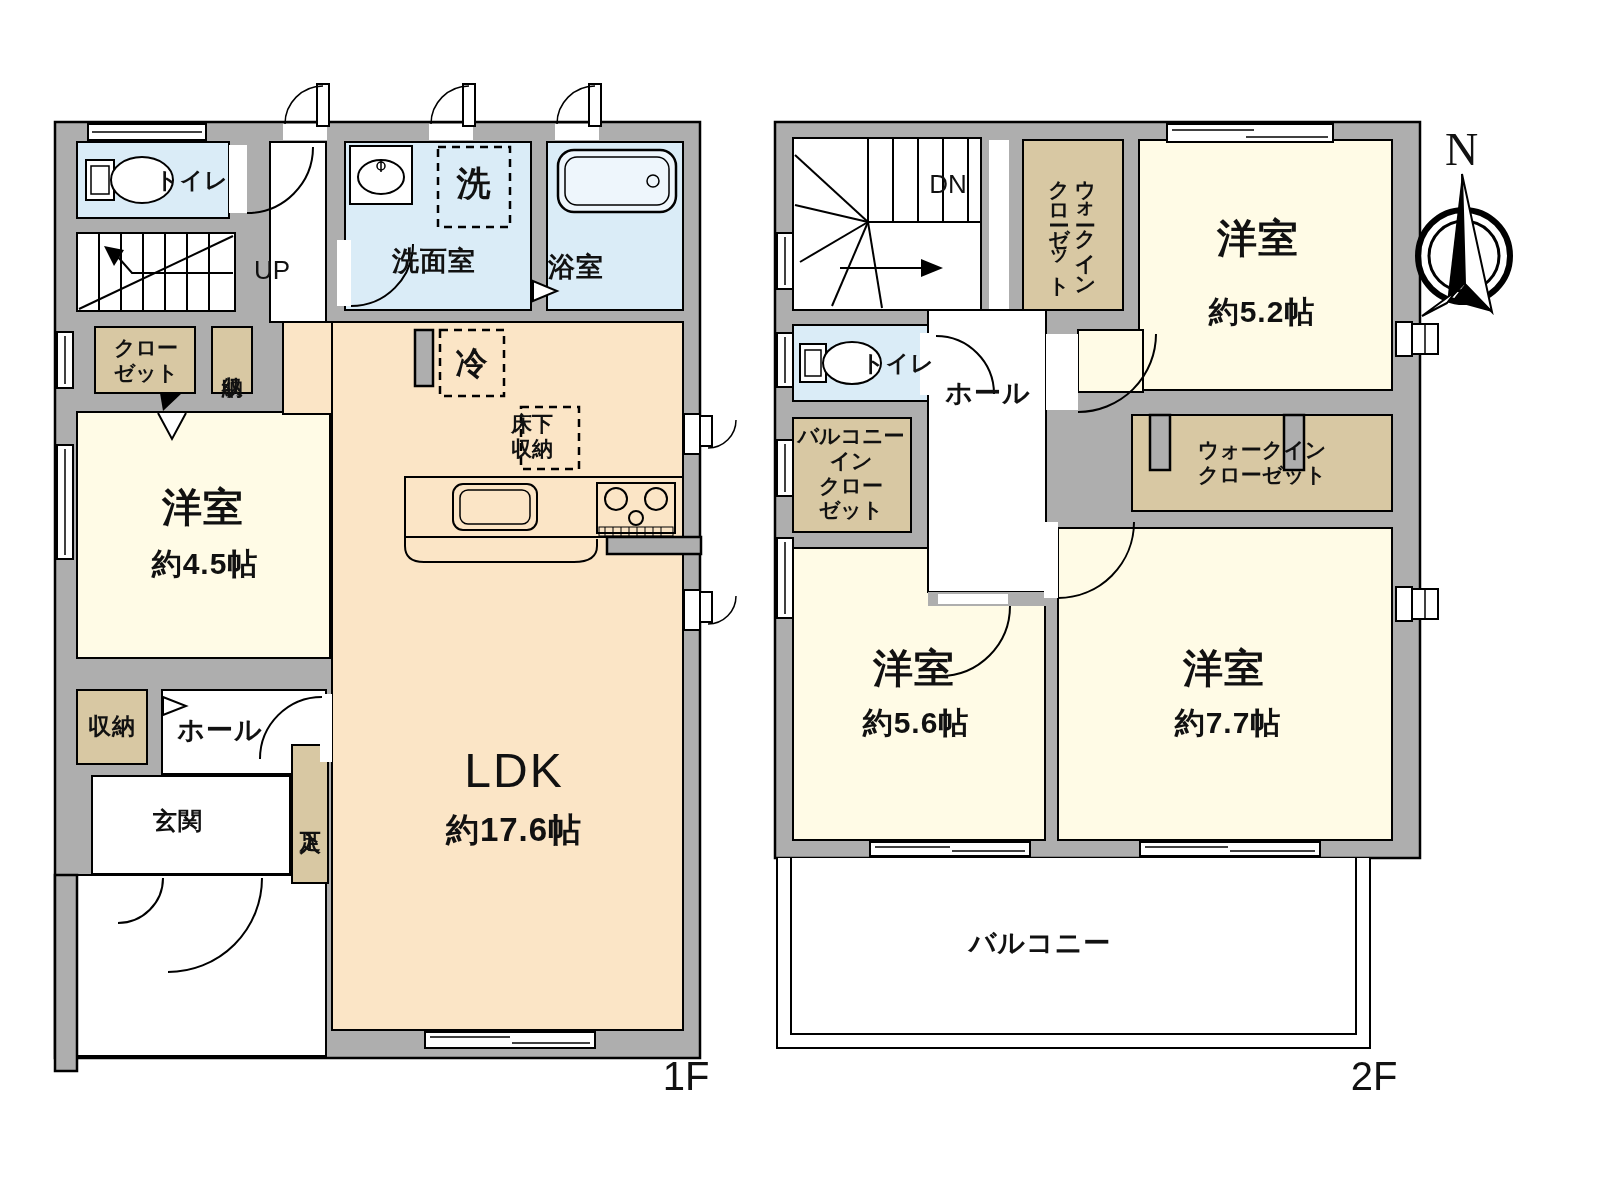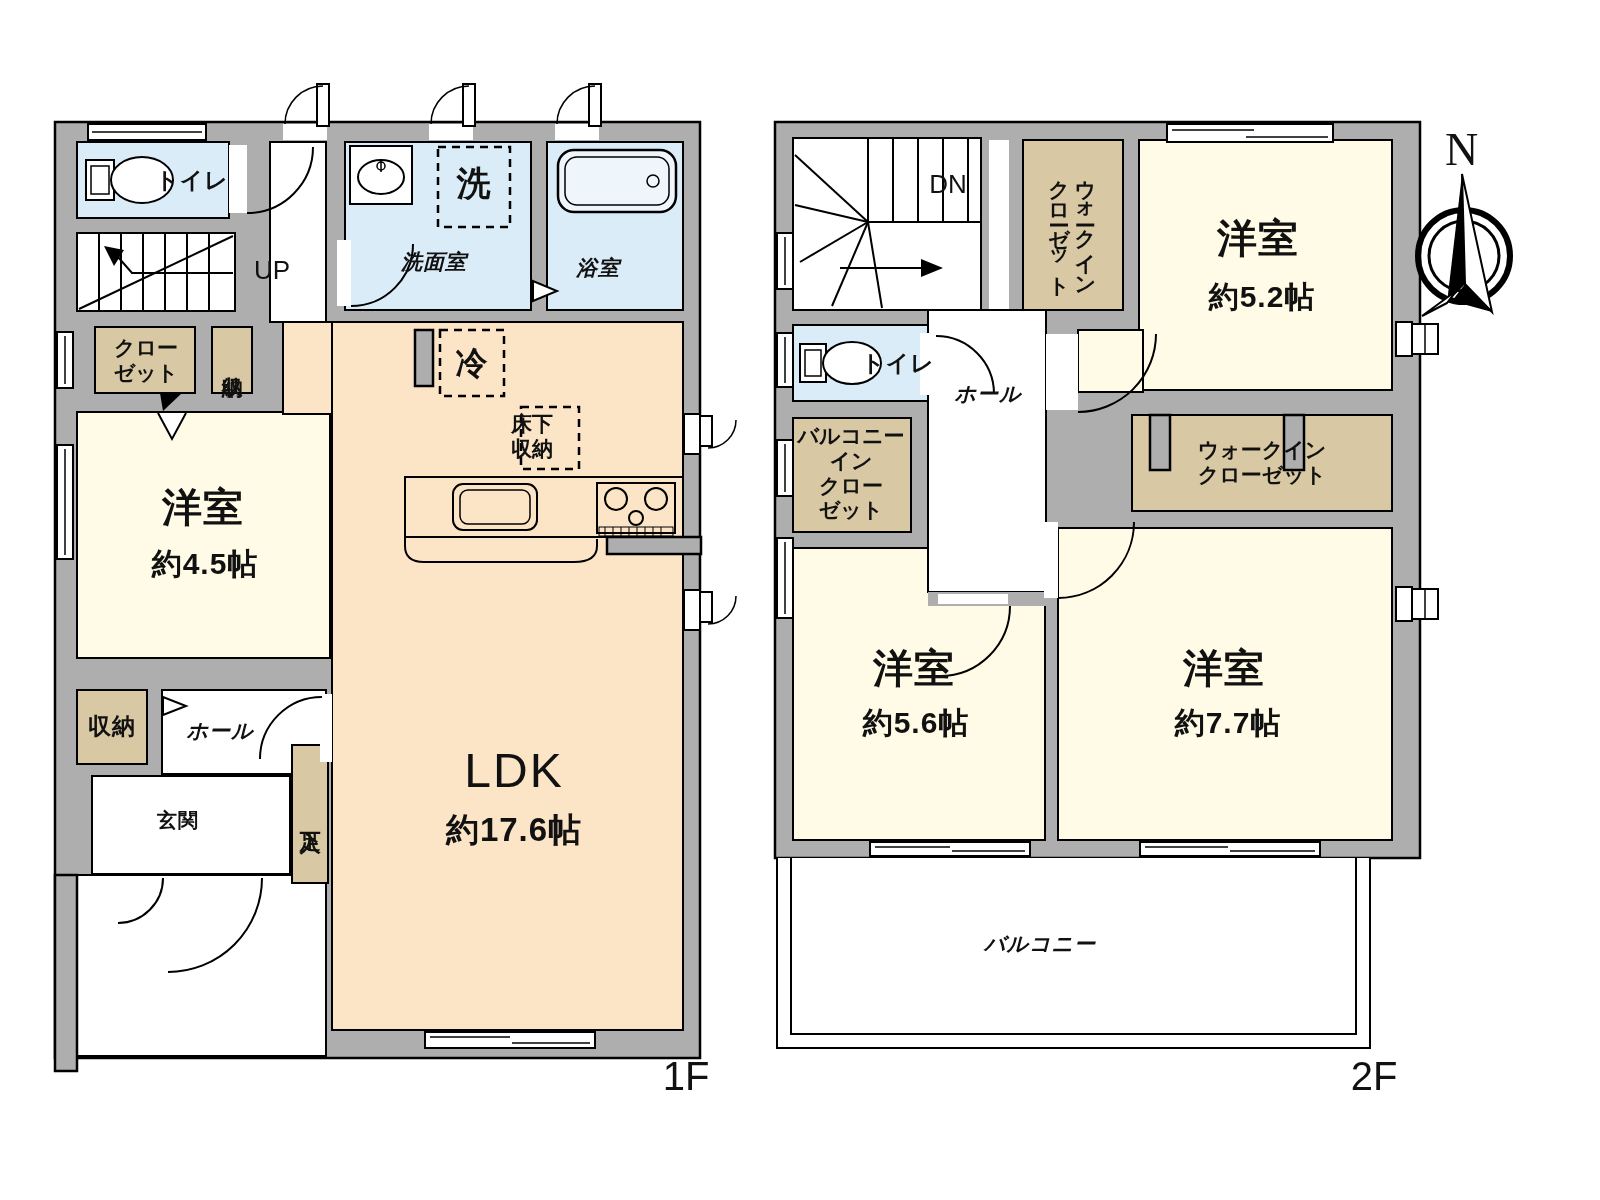--- a/index.html
+++ b/index.html
@@ -23,21 +23,21 @@
   .wt   {fill:#fff;stroke:#000;stroke-width:2;}
   .tub  {fill:var(--tub);stroke:#000;stroke-width:2.5;}
   .blk  {fill:#000;stroke:none;}
   
   .lbl{position:absolute;transform:translate(-50%,-50%);color:#111;font-weight:700;
        white-space:pre-line;text-align:center;line-height:1.18;letter-spacing:1px;}
   .vert{writing-mode:vertical-rl;text-orientation:upright;letter-spacing:2px;line-height:1.25;}
   .room {font-size:40px;text-align:center;}
   .size {font-size:30px;font-weight:700;}
   .big  {font-size:48px;font-weight:400;letter-spacing:2px;}
-  .med  {font-size:21px;font-style:italic;}
+  .med  {font-size:27px;}
   .sm   {font-size:23px;}
   .tiny {font-size:21px;letter-spacing:0;}
   .plain{font-weight:400;font-size:26px;letter-spacing:0;}
   .floor{font-weight:400;font-size:40px;letter-spacing:0;}
   .north{font-family:"Liberation Serif","DejaVu Serif",serif;font-weight:400;font-size:46px;}
 </style>
 </head>
 <body>
 
 <div class="canvas">
@@ -258,38 +258,38 @@
 
 <div class="lbl sm" style="left:192px;top:181px">トイレ</div>
 <div class="lbl plain" style="left:272px;top:270px">UP</div>
 <div class="lbl tiny" style="left:146px;top:361px">クロー
 ゼット</div>
 <div class="lbl tiny vert" style="left:232px;top:360px">収納</div>
 <div class="lbl room" style="left:203px;top:508px">洋室</div>
 <div class="lbl size" style="left:205px;top:564px">約4.5帖</div>
 <div class="lbl sm" style="left:112px;top:727px">収納</div>
 <div class="lbl med" style="left:220px;top:731px">ホール</div>
-<div class="lbl" style="left:178px;top:821px;font-size:20px">玄関</div>
+<div class="lbl" style="left:178px;top:821px;font-size:24px">玄関</div>
 <div class="lbl tiny vert" style="left:310px;top:815px">下足入</div>
 <div class="lbl med" style="left:434px;top:262px">洗面室</div>
 <div class="lbl" style="left:474px;top:183px;font-size:34px">洗</div>
-<div class="lbl med" style="left:598px;top:268px">浴室</div>
+<div class="lbl med" style="left:576px;top:268px">浴室</div>
 <div class="lbl" style="left:472px;top:364px;font-size:32px">冷</div>
 <div class="lbl tiny" style="left:532px;top:437px">床下
 収納</div>
 <div class="lbl big" style="left:514px;top:771px">LDK</div>
 <div class="lbl" style="left:514px;top:830px;font-size:33px">約17.6帖</div>
 <div class="lbl floor" style="left:686px;top:1077px">1F</div>
 
 <div class="lbl plain" style="left:948px;top:184px">DN</div>
 <div class="lbl sm" style="left:898px;top:364px">トイレ</div>
 <div class="lbl tiny vert" style="left:1072px;top:226px">ウォークイン
 クローゼット</div>
 <div class="lbl room" style="left:1258px;top:239px">洋室</div>
-<div class="lbl size" style="left:1262px;top:297px">約5.2帖</div>
+<div class="lbl size" style="left:1262px;top:312px">約5.2帖</div>
 <div class="lbl med" style="left:988px;top:394px">ホール</div>
 <div class="lbl tiny" style="left:851px;top:474px">バルコニー
 イン
 クロー
 ゼット</div>
 <div class="lbl tiny" style="left:1262px;top:463px">ウォークイン
 クローゼット</div>
 <div class="lbl room" style="left:914px;top:669px">洋室</div>
 <div class="lbl size" style="left:916px;top:723px">約5.6帖</div>
 <div class="lbl room" style="left:1224px;top:669px">洋室</div>

